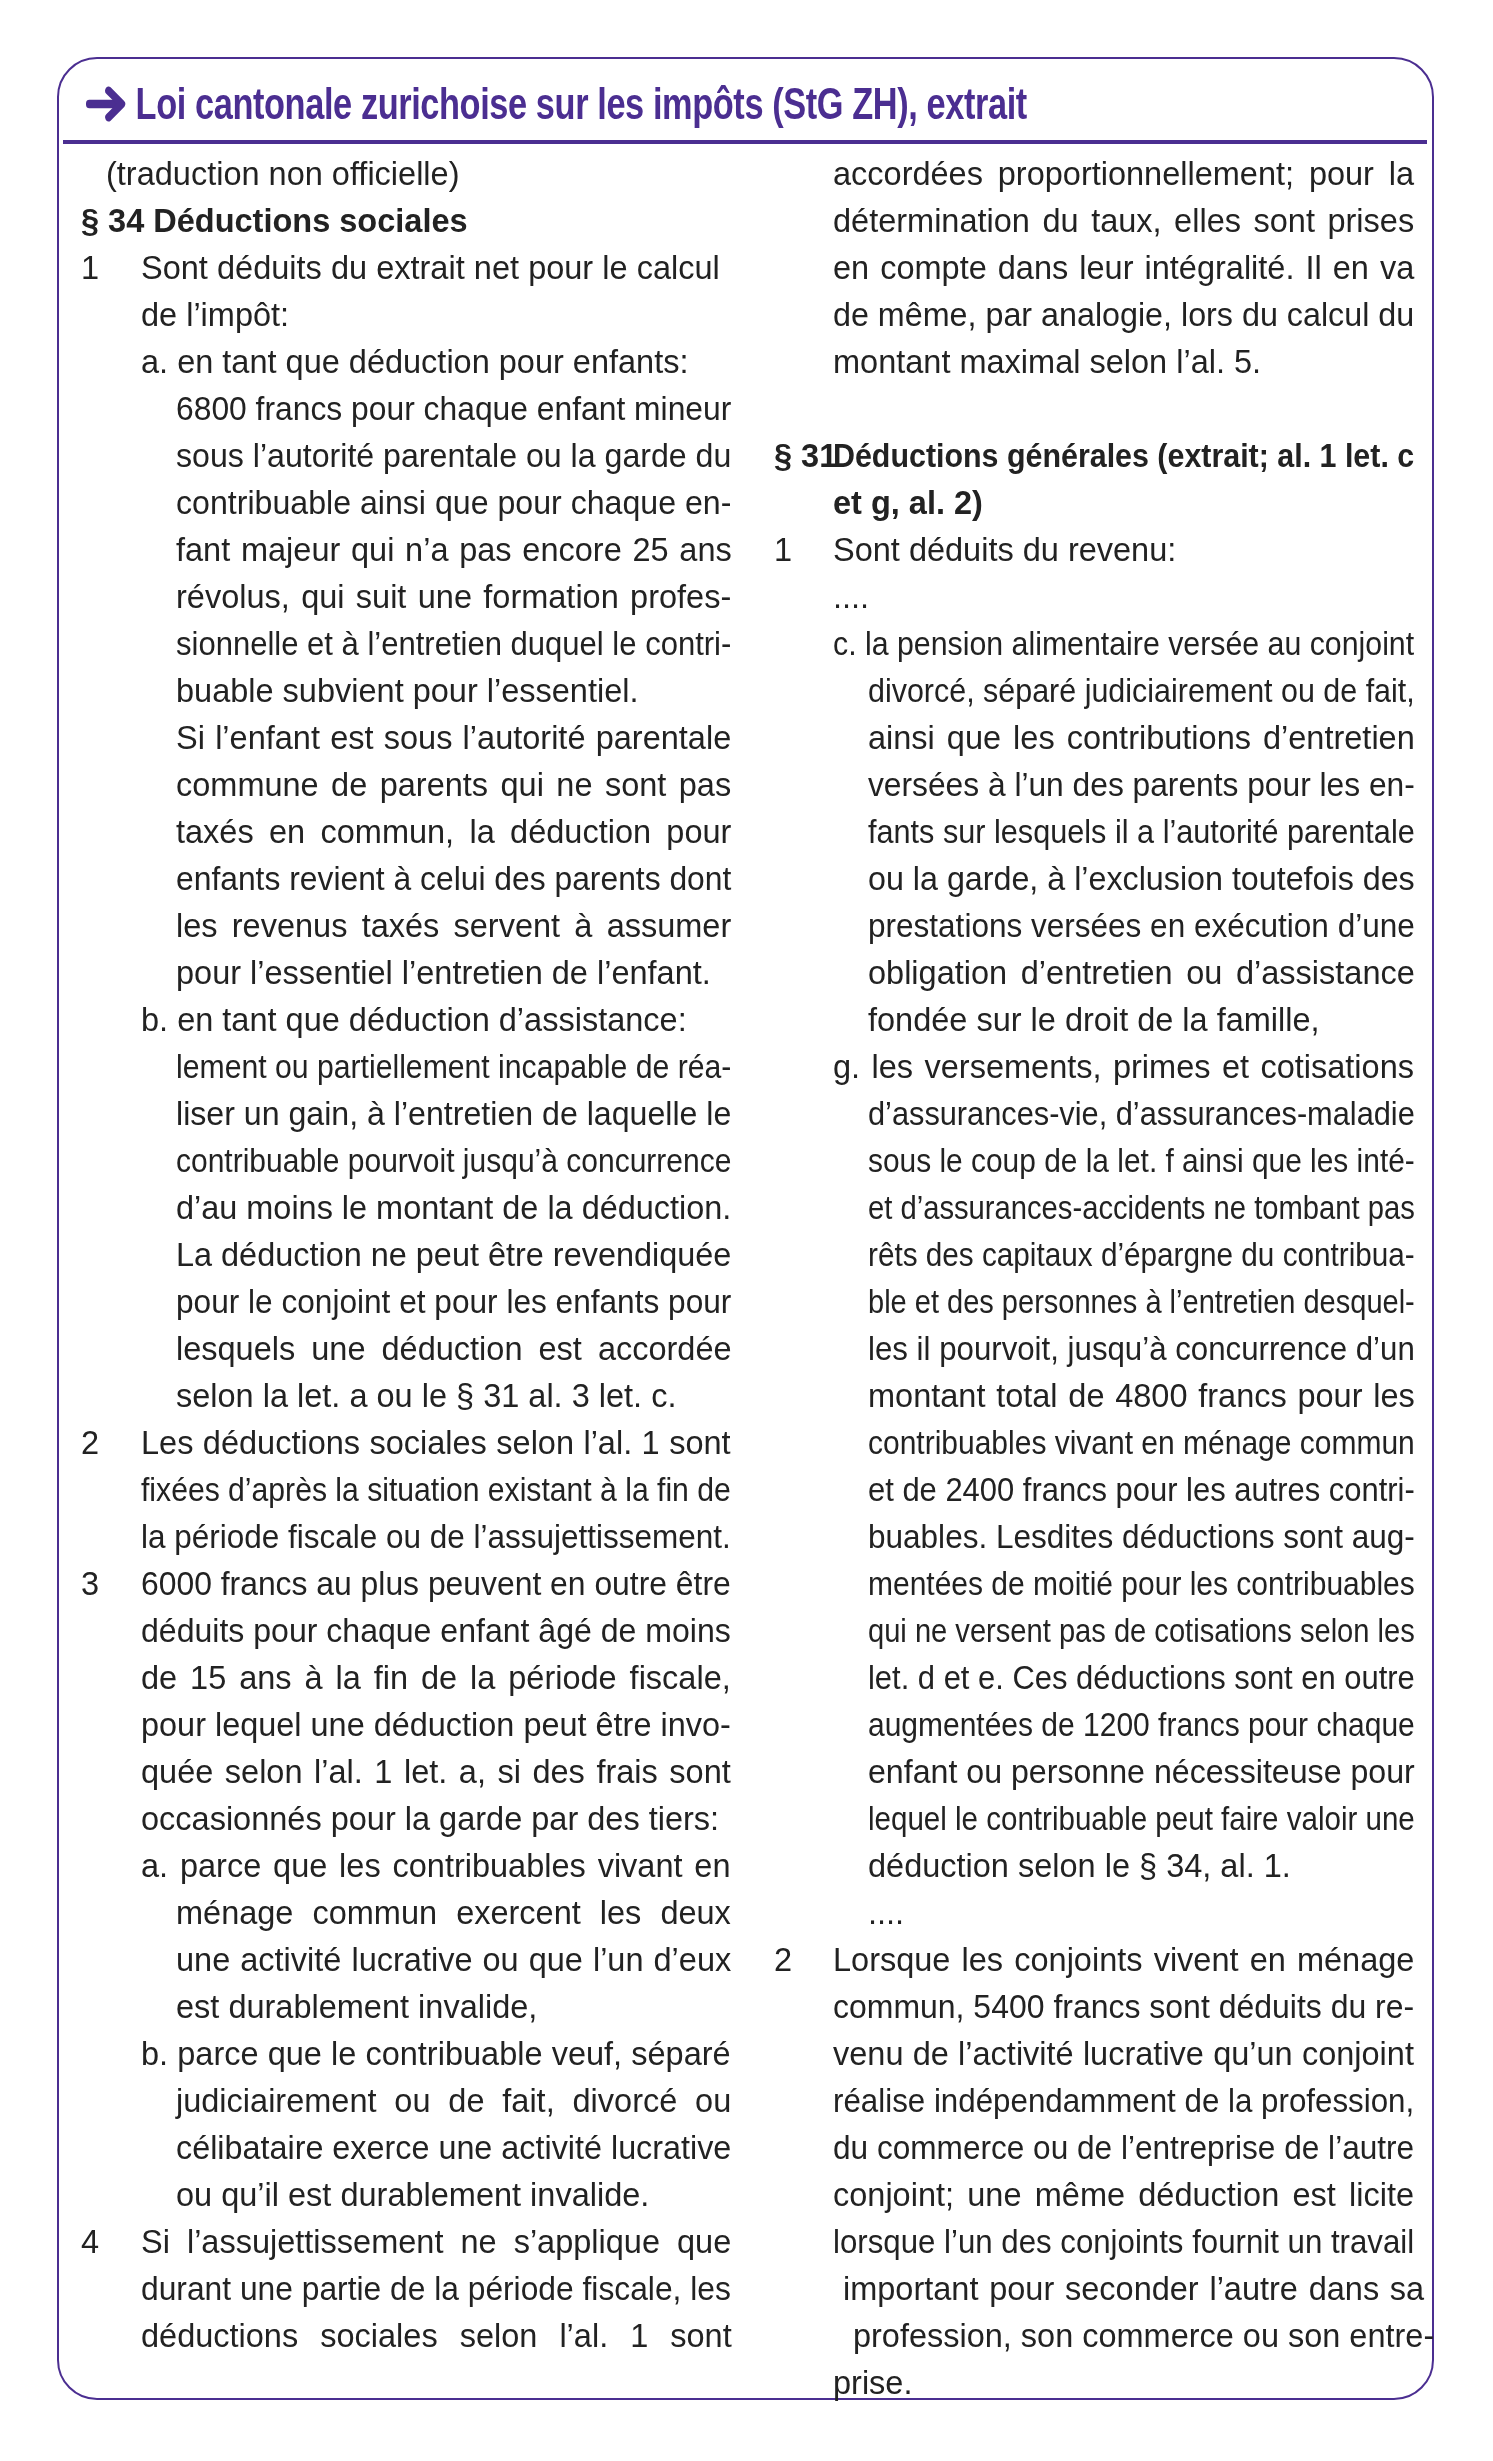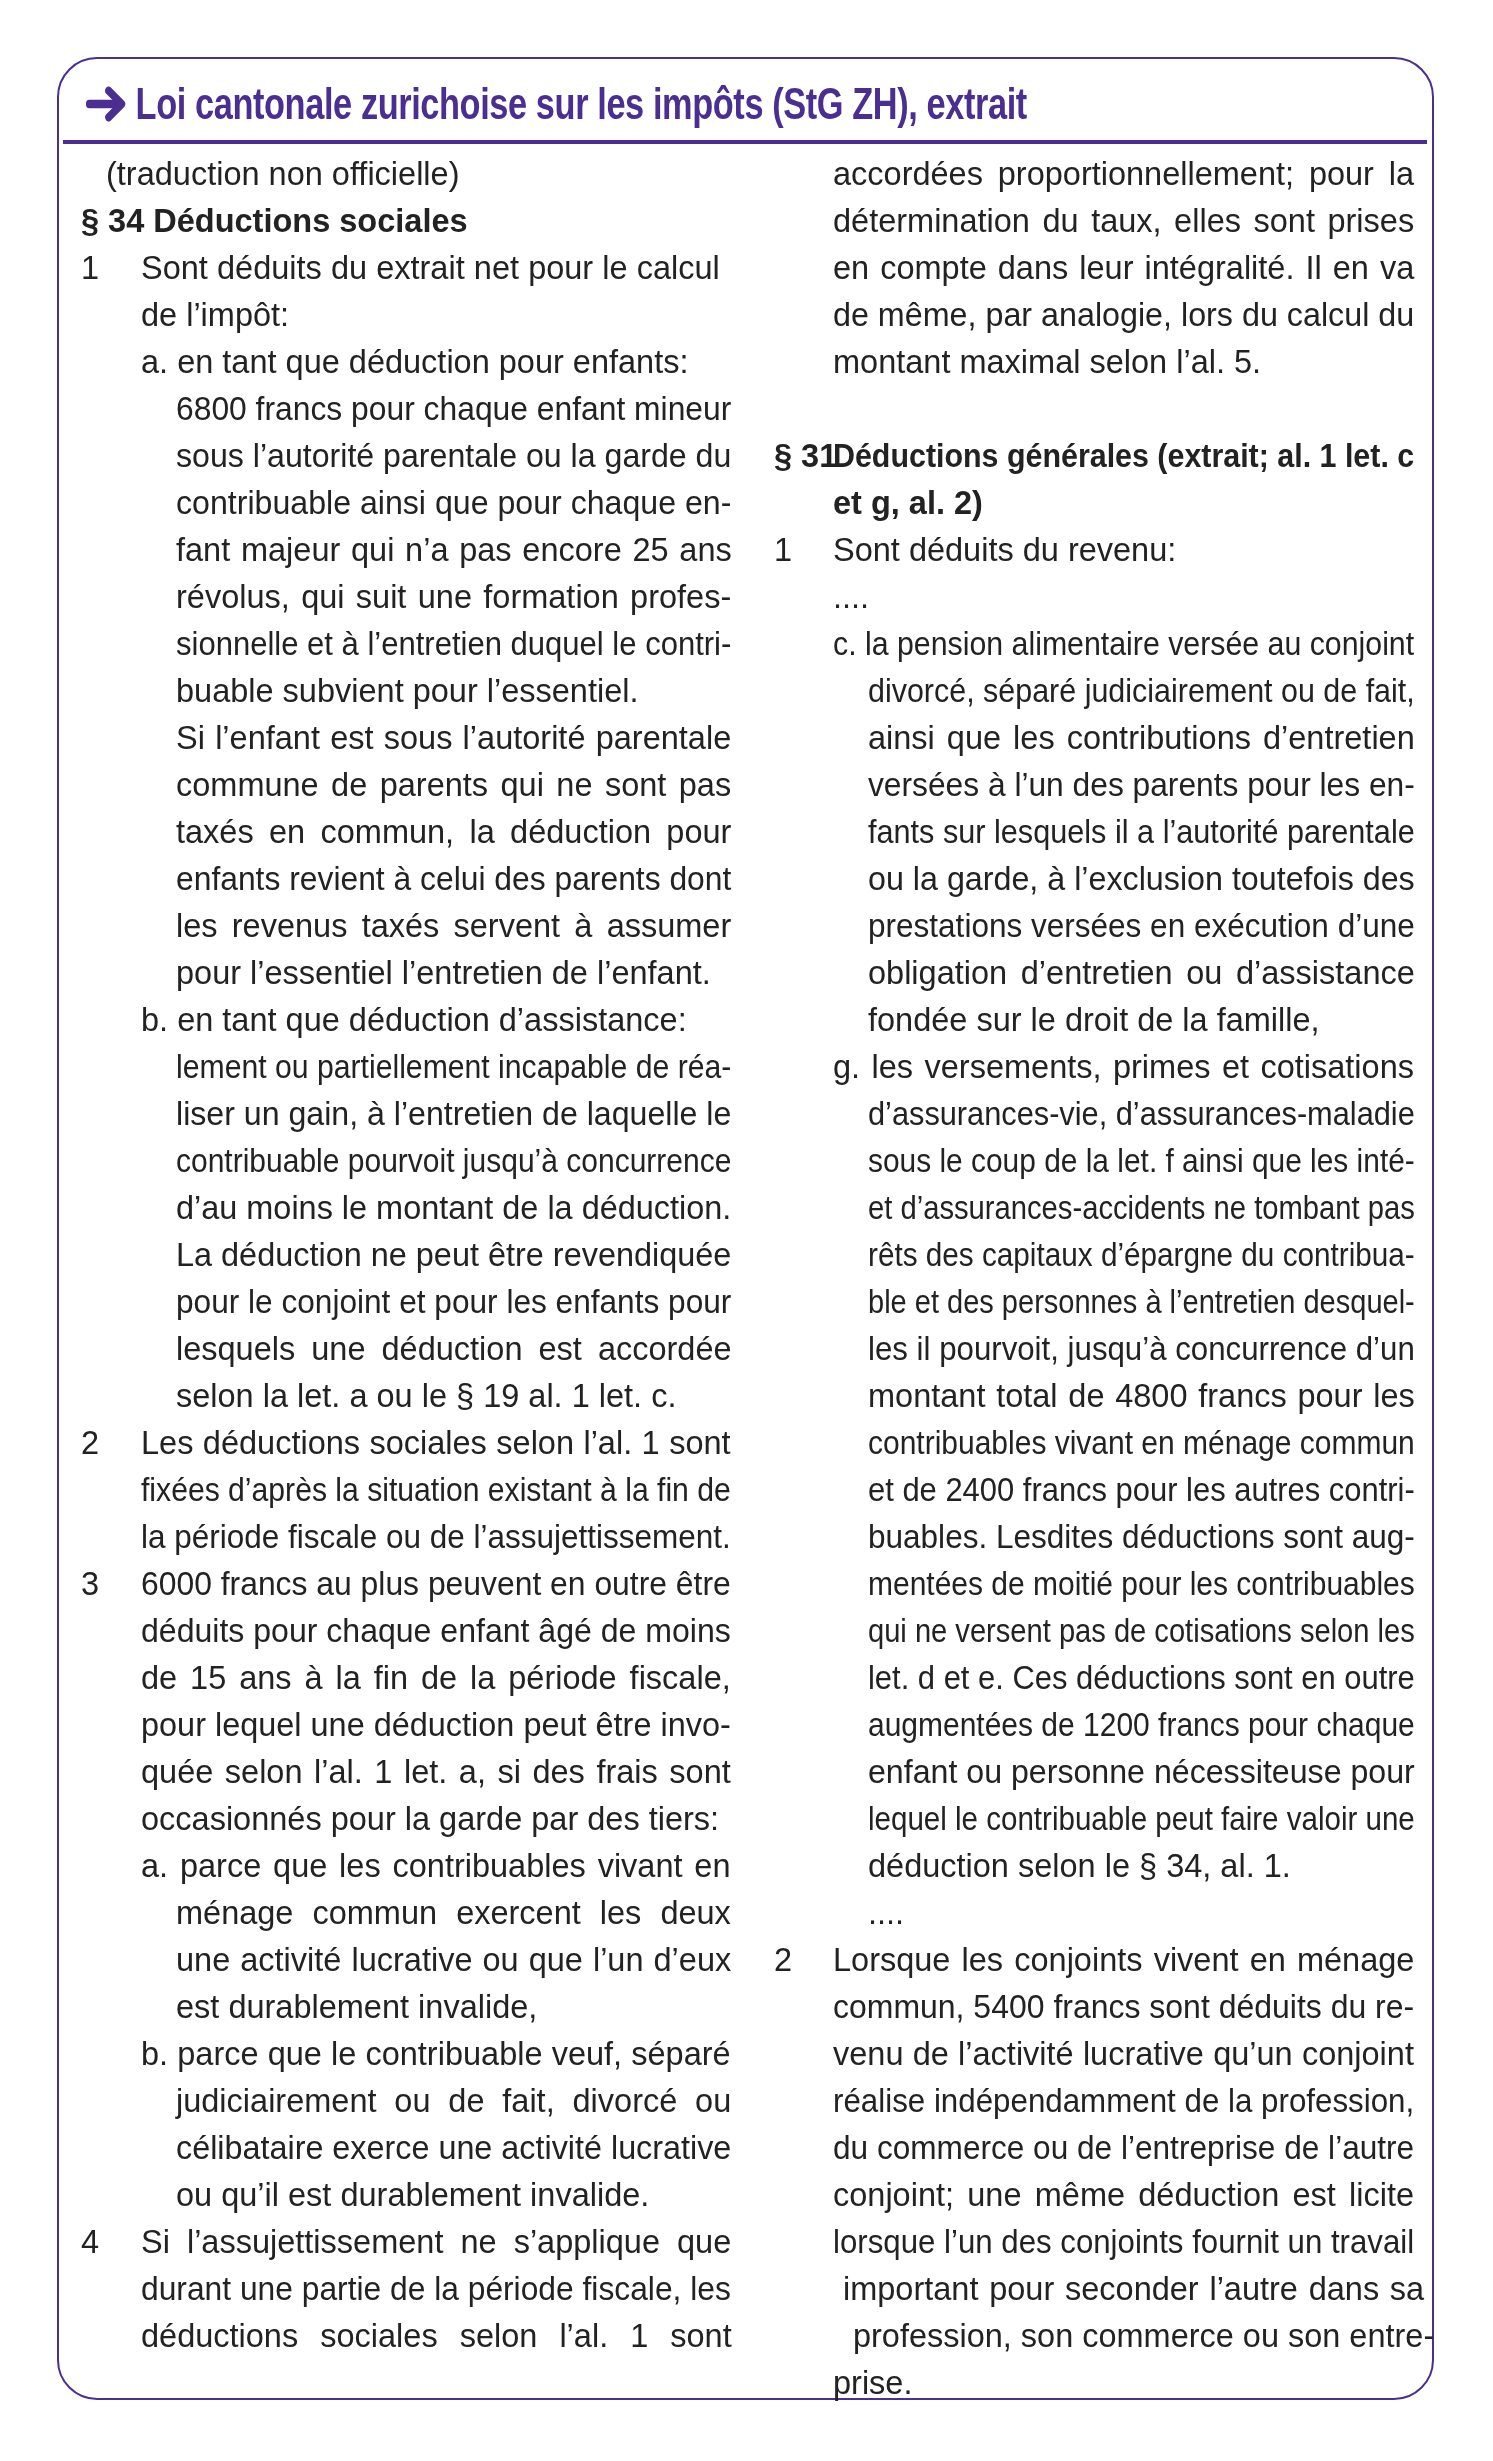--- a/index.html
+++ b/index.html
@@ -123,21 +123,21 @@
     <div class="line">
       <span class="t" style="left: 95px; transform: scaleX(0.9979);">La déduction ne peut être revendiquée</span>
     </div>
     <div class="line">
       <span class="t" style="left: 95px; transform: scaleX(0.9727);">pour le conjoint et pour les enfants pour</span>
     </div>
     <div class="line">
       <span class="t" style="left: 95px; transform: scaleX(1); word-spacing: 7px;">lesquels une déduction est accordée</span>
     </div>
     <div class="line">
-      <span class="t" style="left: 95px; transform: scaleX(1);">selon la let. a ou le § 19 al. 1 let. c.</span>
+      <span class="t" style="left: 95px; transform: scaleX(1);">selon la let. a ou le § 31 al. 3 let. c.</span>
     </div>
     <div class="line">
       <span class="num">2</span>
       <span class="t" style="left: 60px; transform: scaleX(1); word-spacing: 0.4px;">Les déductions sociales selon l’al. 1 sont</span>
     </div>
     <div class="line">
       <span class="t" style="left: 60px; transform: scaleX(0.9274);">fixées d’après la situation existant à la fin de</span>
     </div>
     <div class="line">
       <span class="t" style="left: 60px; transform: scaleX(0.9687);">la période fiscale ou de l’assujettissement.</span>

